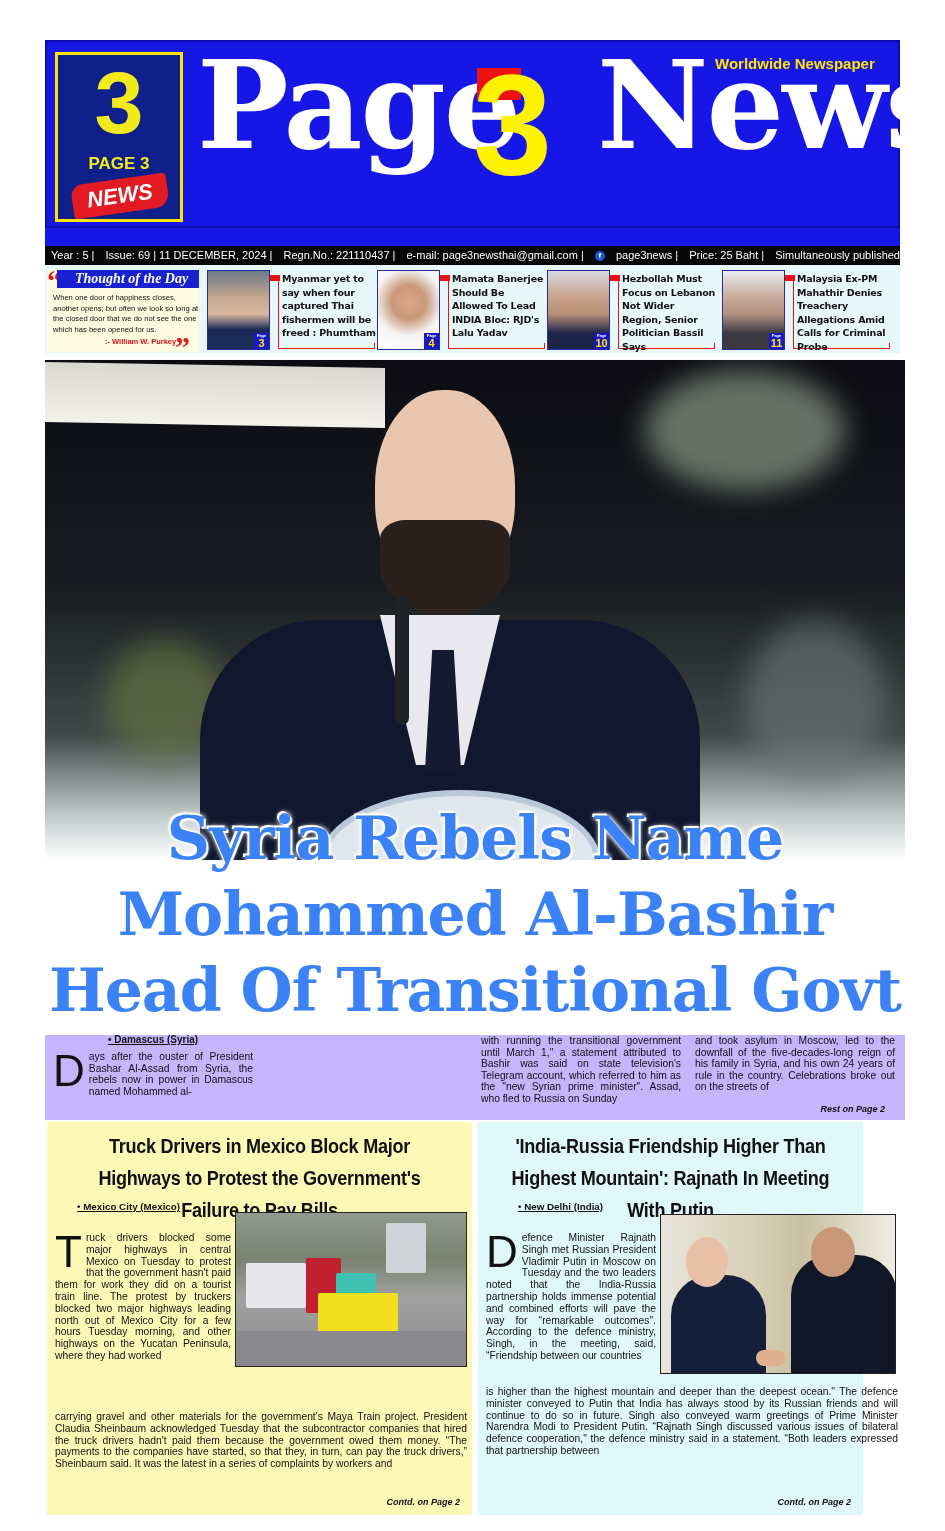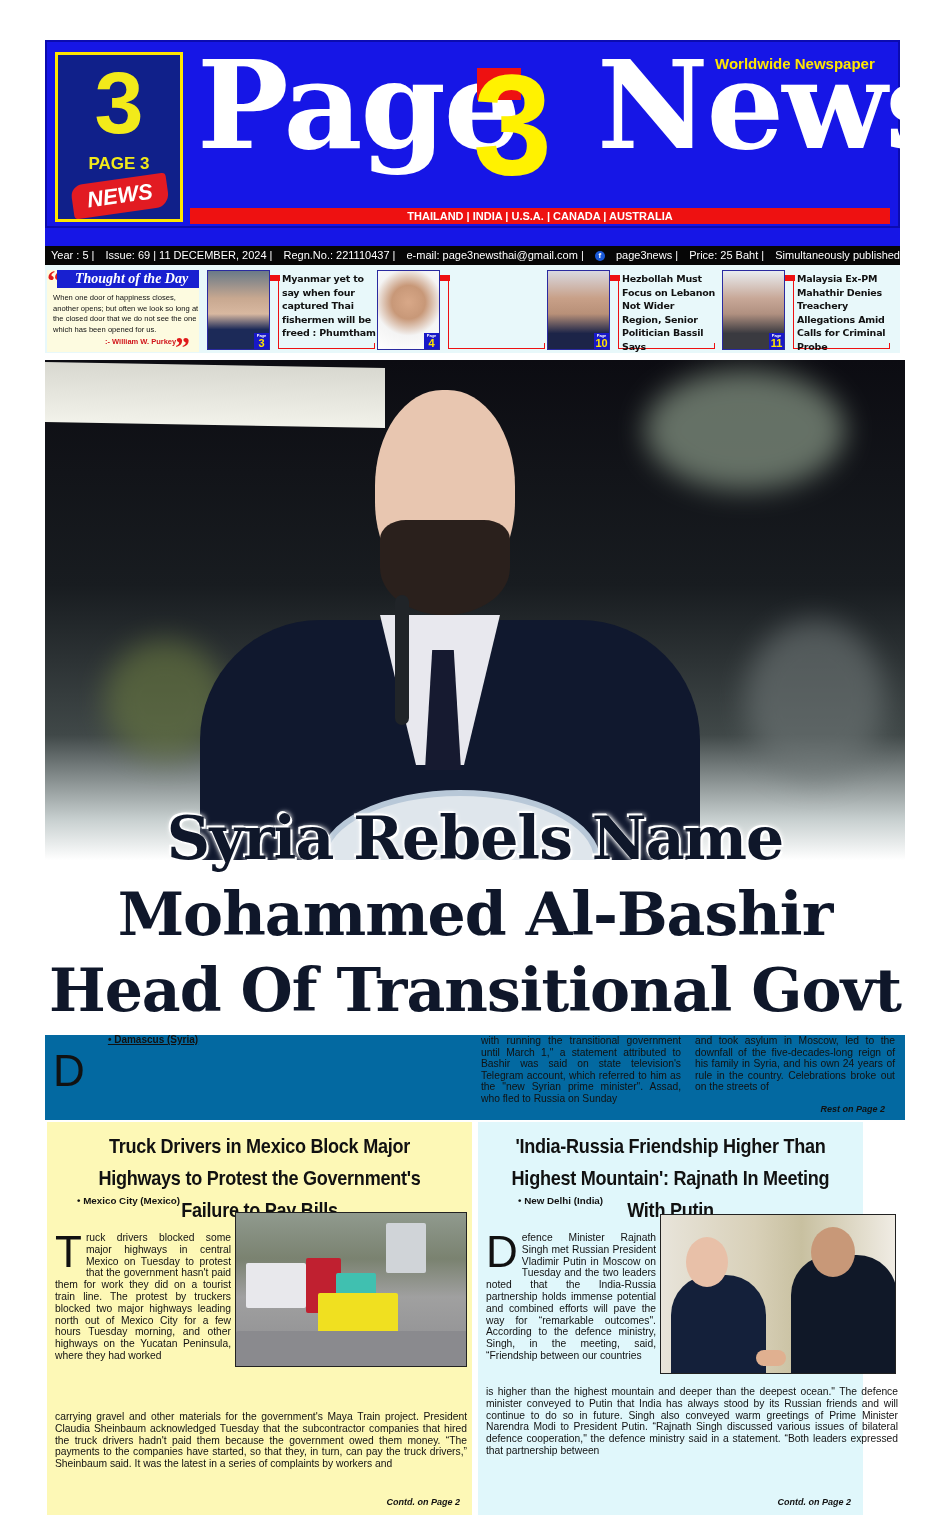--- a/index.html
+++ b/index.html
@@ -52,35 +52,35 @@
   .lead-photo .suit { position: absolute; left: 155px; top: 260px; width: 500px; height: 240px; background: #10182e; border-radius: 120px 120px 0 0; }
   .lead-photo .shirt { position: absolute; left: 335px; top: 255px; width: 120px; height: 150px; background: #e8e8ee; clip-path: polygon(0 0, 100% 0, 70% 100%, 30% 100%); }
   .lead-photo .tie { position: absolute; left: 380px; top: 290px; width: 36px; height: 120px; background: #161a30; clip-path: polygon(20% 0, 80% 0, 100% 100%, 0 100%); }
   .lead-photo .head { position: absolute; left: 330px; top: 30px; width: 140px; height: 200px; background: #e8c6b0; border-radius: 48% 48% 44% 44%; }
   .lead-photo .beard { position: absolute; left: 335px; top: 160px; width: 130px; height: 95px; background: #2a201c; border-radius: 20% 20% 50% 50%; }
   .lead-photo .mic { position: absolute; left: 350px; top: 235px; width: 14px; height: 130px; background: #202428; border-radius: 7px; }
   .lead-photo .podium { position: absolute; left: 275px; top: 430px; width: 280px; height: 140px; border-radius: 50%; background: #dfe6ec; border: 6px solid #b8c8d8; }
 
   
   .headline { position: absolute; left: 0; top: 760px; width: 860px; text-align: center; }
-  .headline div { font: bold 60px/76px "DejaVu Serif", serif; color: #0f172a; letter-spacing: -1px; text-shadow: 0 0 4px #fff, 0 0 6px #fff, 2px 2px 0 #fff, -2px -2px 0 #fff; }
-
-  
-  .lead-story { position: absolute; left: 0; top: 995px; width: 860px; height: 85px; background: #0369a1; }
+  .headline div { font: bold 60px/76px "DejaVu Serif", serif; color: #3b82f6; letter-spacing: -1px; text-shadow: 0 0 4px #fff, 0 0 6px #fff, 2px 2px 0 #fff, -2px -2px 0 #fff; }
+
+  
+  .lead-story { position: absolute; left: 0; top: 995px; width: 860px; height: 85px; background: #c4b5fd; }
   .col { position: absolute; top: 0; width: 200px; font: 10.3px/11.6px "Liberation Sans", sans-serif; color: #111; text-align: justify; }
   .dateline { font: bold 10px/1 "Liberation Sans", sans-serif; text-decoration: underline; display: block; text-align: center; margin-bottom: 6px; }
   .dropcap { float: left; font: 44px/36px "Liberation Sans", sans-serif; margin: 2px 4px 0 0; color: #111; }
   .rest-on { position: absolute; right: 20px; top: 70px; font: italic bold 9px/1 "Liberation Sans", sans-serif; }
 
   
   .story { position: absolute; top: 1082px; height: 393px; }
   .story.left { left: 2px; width: 425px; background: #fdf8b6; }
   .story.right { left: 433px; width: 385px; background: #e0f7fb; }
   .story h2 { position: absolute; left: 0; width: 100%; top: 8px; text-align: center; font: bold 21px/32px "Liberation Sans", sans-serif; color: #111; transform: scaleX(0.86); letter-spacing: -0.3px; }
-  .story .s-date { position: absolute; top: 74px; font: bold 9.8px/1 "Liberation Sans", sans-serif; }
+  .story .s-date { position: absolute; top: 80px; font: bold 9.8px/1 "Liberation Sans", sans-serif; text-decoration: underline; }
   .story .s-photo { position: absolute; top: 88px; border: 1px solid #222; overflow: hidden; }
   .story .s-col { position: absolute; font: 10.3px/11.8px "Liberation Sans", sans-serif; text-align: justify; color: #111; }
   .story .s-full { position: absolute; font: 10.3px/11.8px "Liberation Sans", sans-serif; text-align: justify; color: #111; }
   .story .contd { position: absolute; right: 12px; bottom: 8px; font: italic bold 9px/1 "Liberation Sans", sans-serif; margin-left: 48px; }
 
   .truck-photo { background: linear-gradient(180deg, #909a8e 0%, #7a8270 30%, #a0a0a0 55%, #8d8d90 100%); }
   .truck-photo .t { position: absolute; border-radius: 2px; }
   .putin-photo { background: linear-gradient(90deg, #e8e4da 0%, #d8d0b8 40%, #c8c0a0 60%, #f0ece4 100%); }
   .putin-photo .p { position: absolute; }
 </style>
@@ -95,21 +95,20 @@
       <div class="logo-page3">PAGE 3</div>
       <div class="logo-news">NEWS</div>
     </div>
     <div class="title-page">Page</div>
     <div class="title-three">
       <div class="red"></div>
       <div class="num">3</div>
     </div>
     <div class="title-news">News</div>
     <div class="tagline">Worldwide Newspaper</div>
-    <div class="countries-bar">THAILAND  |  INDIA  |  U.S.A.  |  CANADA  |  AUSTRALIA</div>
   </div>
   <div class="address-wrap">
     <div class="address-line">
       <span>1361 Jaruchok Building Pattanakam Soi 27, SuanLuang, Bangkok 10250 Thailand</span> |
       <span class="y">CHIEF EDITOR: PARVINDER SINGH</span> <span class="y">|</span>
       <span class="y">Co-Founder : MONRUEDEE SOMMART</span> <span class="y">|</span>
       <span class="y">Managing Partner : LOUIS W ZISKIN</span> |
       <span>Ph.: +66-23199643, +66-27194807, Fax: +66-23199644</span>
     </div>
   </div>
@@ -141,20 +140,21 @@
       <div class="redline"></div>
       <div class="ttext">Myanmar yet to say when four captured Thai fishermen will be freed : Phumtham</div>
     </div>
 
     <div class="teaser" style="left:332px;">
       <div class="thumb" style="background:radial-gradient(circle at 50% 40%,#d8a888 0%,#c89878 30%,#f4f4f4 60%,#ffffff 100%);">
         <div class="pg"><small>Page</small><span>4</span></div>
       </div>
       <div class="redtab"></div>
       <div class="redline"></div>
+      <div class="ttext">Mamata Banerjee Should Be Allowed To Lead INDIA Bloc: RJD's Lalu Yadav</div>
     </div>
 
     <div class="teaser" style="left:502px;">
       <div class="thumb" style="background:linear-gradient(180deg,#d8d8e0 0%,#c8a088 35%,#b89078 55%,#1c2448 80%);">
         <div class="pg"><small>Page</small><span>10</span></div>
       </div>
       <div class="redtab"></div>
       <div class="redline"></div>
       <div class="ttext">Hezbollah Must Focus on Lebanon Not Wider Region, Senior Politician Bassil Says</div>
     </div>
@@ -186,20 +186,21 @@
   <div class="headline">
     <div>Syria Rebels Name</div>
     <div>Mohammed Al-Bashir</div>
     <div>Head Of Transitional Govt</div>
   </div>
 
   <div class="lead-story">
     <div class="col" style="left:8px;">
       <span class="dateline">•  Damascus (Syria)</span>
       <span class="dropcap">D</span>
+      <span>ays after the ouster of President Bashar Al-Assad from Syria, the rebels now in power in Damascus named Mohammed al-</span>
     </div>
     <div class="col" style="left:436px;">with running the transitional government until March 1," a statement attributed to Bashir was said on state television's Telegram account, which referred to him as the "new Syrian prime minister". Assad, who fled to Russia on Sunday</div>
     <div class="col" style="left:650px;">and took asylum in Moscow, led to the downfall of the five-decades-long reign of his family in Syria, and his own 24 years of rule in the country. Celebrations broke out on the streets of</div>
     <div class="rest-on">Rest on Page 2</div>
   </div>
 
   <div class="story left">
     <h2>Truck Drivers in Mexico Block Major Highways to Protest the Government's Failure to Pay Bills</h2>
     <div class="s-date" style="left:30px;">•  Mexico City (Mexico)</div>
     <div class="s-photo truck-photo" style="left:188px;top:90px;width:232px;height:155px;">

